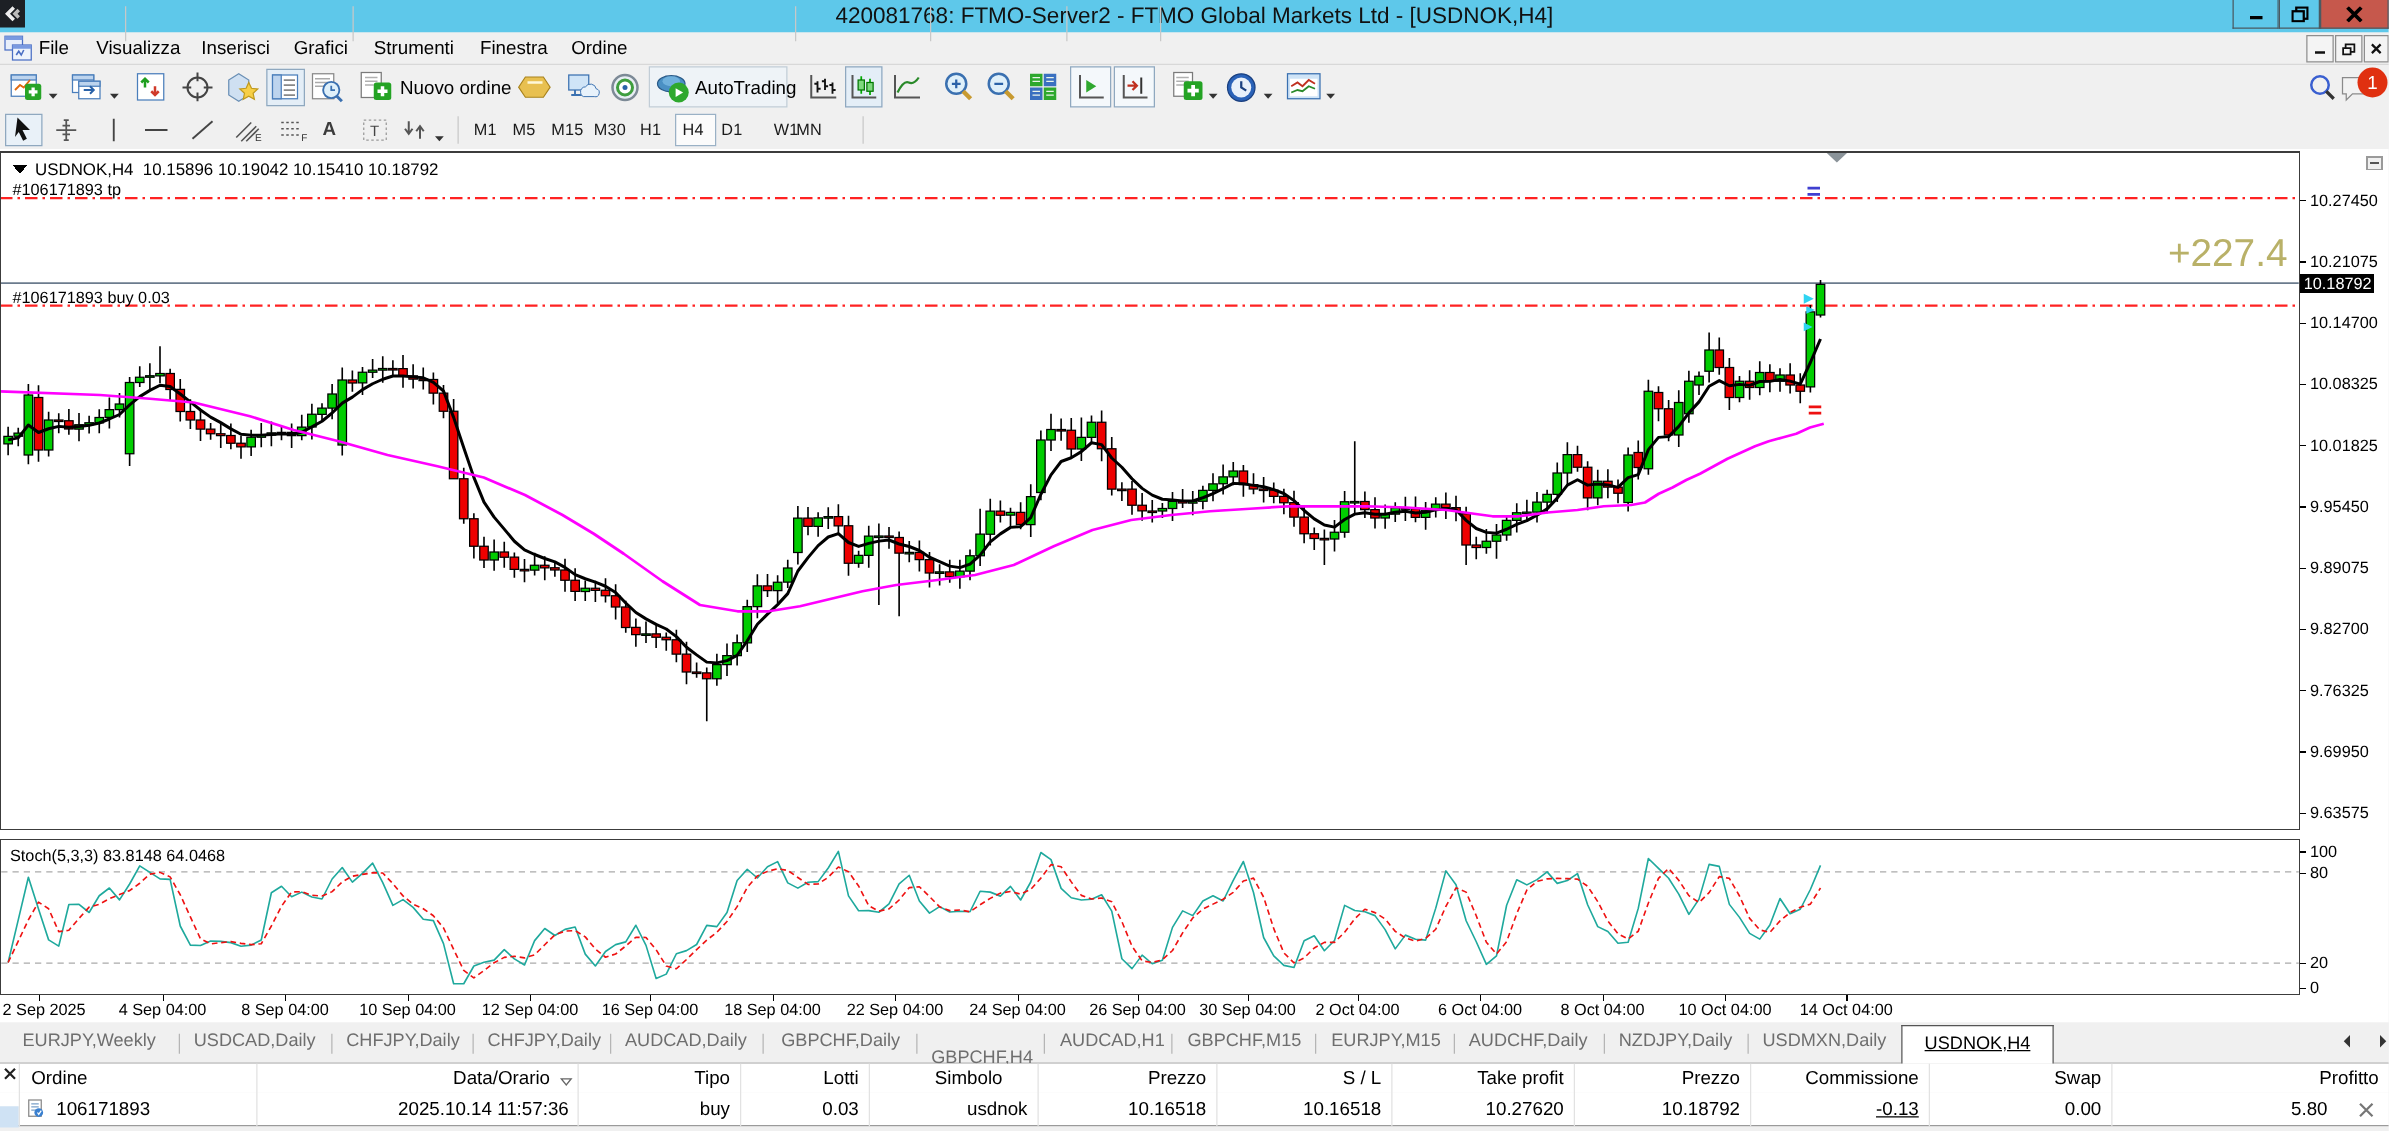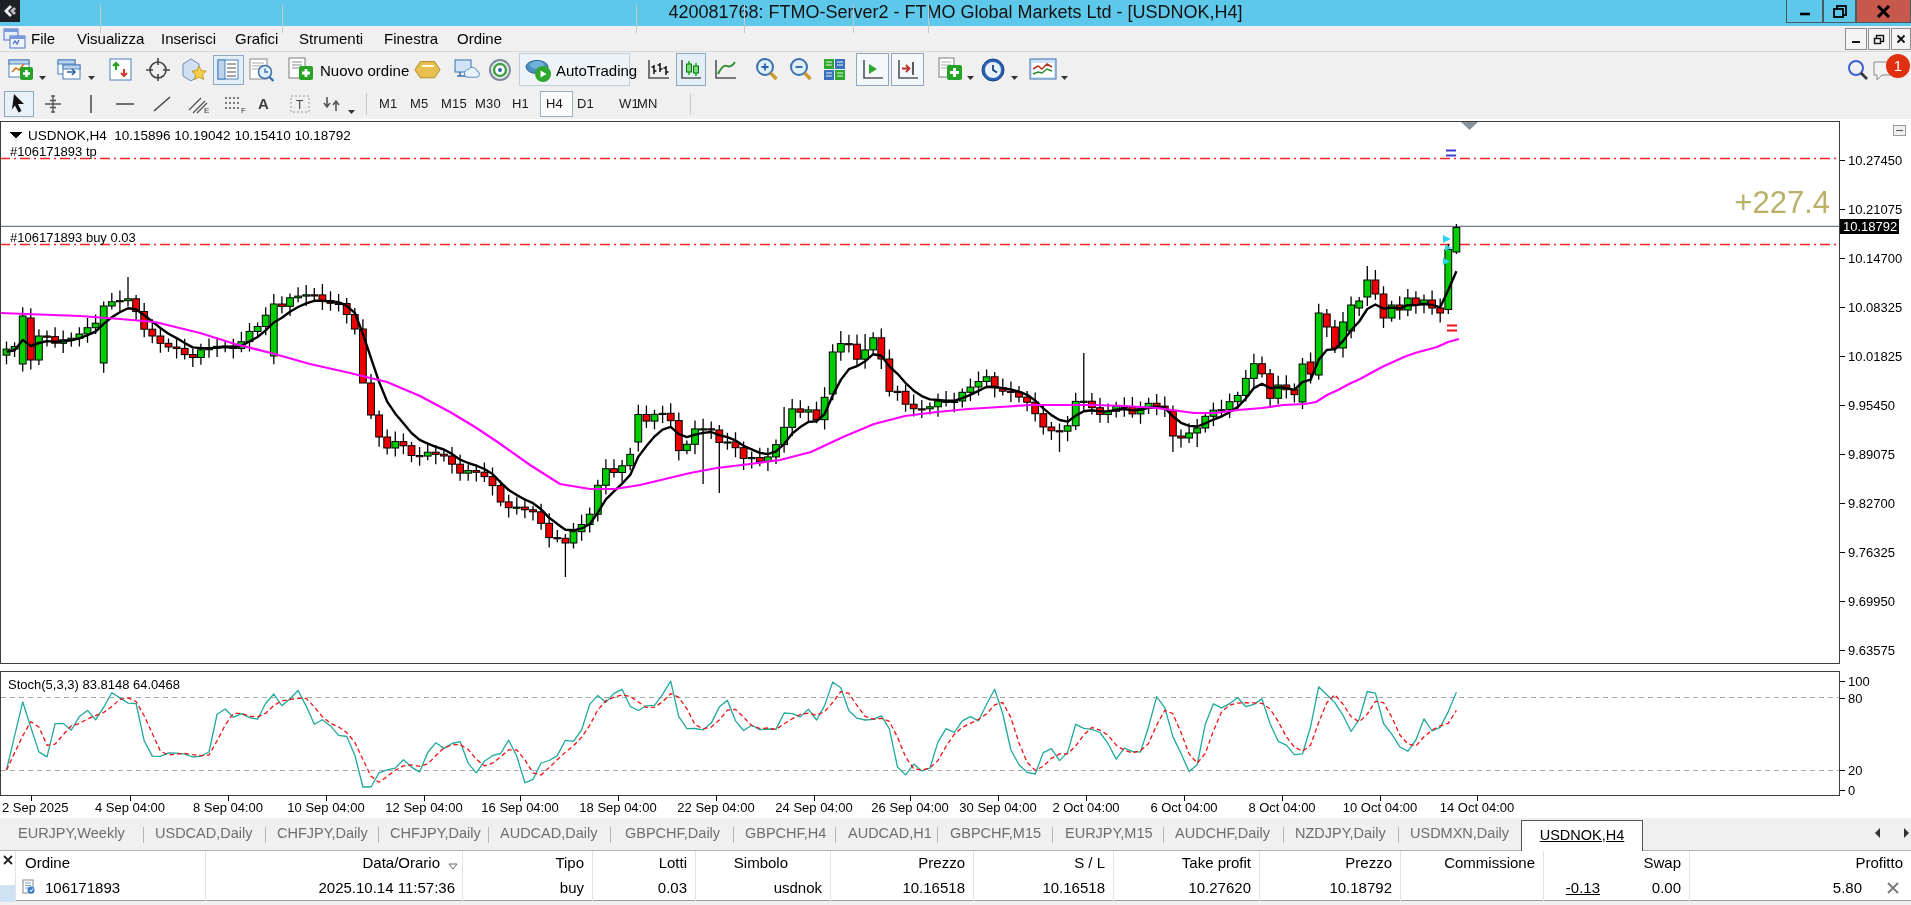--- a/index.html
+++ b/index.html
@@ -570,21 +570,21 @@
       <path d="M1896 130.5 h7" stroke="#555" stroke-width="1.5"></path>
     </g>
   </svg>
 <div class="abs tabs"></div>
 <div class="abs tab" style="left:18px;">EURJPY,Weekly</div>
 <div class="abs tab" style="left:155px;">USDCAD,Daily</div>
 <div class="abs tab" style="left:277px;">CHFJPY,Daily</div>
 <div class="abs tab" style="left:390px;">CHFJPY,Daily</div>
 <div class="abs tab" style="left:500px;">AUDCAD,Daily</div>
 <div class="abs tab" style="left:625px;">GBPCHF,Daily</div>
-<div class="abs tab" style="left:745px;">GBPCHF,H4</div>
+<div class="abs tab" style="left:745px;margin-top:13px;">GBPCHF,H4</div>
 <div class="abs tab" style="left:848px;">AUDCAD,H1</div>
 <div class="abs tab" style="left:950px;text-align:center;">GBPCHF,M15</div>
 <div class="abs tab" style="left:1065px;">EURJPY,M15</div>
 <div class="abs tab" style="left:1175px;">AUDCHF,Daily</div>
 <div class="abs tab" style="left:1295px;">NZDJPY,Daily</div>
 <div class="abs tab" style="left:1410px;text-align:center;">USDMXN,Daily</div>
 <div class="abs tabsep" style="left:143px;"></div>
 <div class="abs tabsep" style="left:265px;"></div>
 <div class="abs tabsep" style="left:378px;"></div>
 <div class="abs tabsep" style="left:488px;"></div>
@@ -616,21 +616,21 @@
 <div class="abs colline" style="left:973px;"></div>
 <div class="abs colline" style="left:1113px;"></div>
 <div class="abs colline" style="left:1259px;"></div>
 <div class="abs colline" style="left:1400px;"></div>
 <div class="abs colline" style="left:1543px;"></div>
 <div class="abs colline" style="left:1689px;"></div>
 <div class="abs hcell" style="left:25px;">Ordine</div>
 <div class="abs hcell r" style="left:240px;width:200px;">Data/Orario</div>
 <div class="abs hcell r" style="left:384px;width:200px;">Tipo</div>
 <div class="abs hcell r" style="left:487px;width:200px;">Lotti</div>
-<div class="abs hcell r" style="left:588px;width:200px;">Simbolo</div>
+<div class="abs hcell r" style="left:602px;width:200px;">Simbolo</div>
 <div class="abs hcell r" style="left:765px;width:200px;">Prezzo</div>
 <div class="abs hcell r" style="left:905px;width:200px;">S / L</div>
 <div class="abs hcell r" style="left:1051px;width:200px;">Take profit</div>
 <div class="abs hcell r" style="left:1192px;width:200px;">Prezzo</div>
 <div class="abs hcell r" style="left:1335px;width:200px;">Commissione</div>
 <div class="abs hcell r" style="left:1481px;width:200px;">Swap</div>
 <div class="abs hcell r" style="left:1703px;width:200px;">Profitto</div>
 <div class="abs" style="left:447px;top:858px;"><svg width="12" height="10">
       <path d="M2 2 h8 l-4 5 z" fill="none" stroke="#666" stroke-width="1"></path>
     </svg></div>
@@ -642,17 +642,17 @@
     </svg></div>
 <div class="abs rcell" style="left:45px;">106171893</div>
 <div class="abs rcell r" style="left:255px;width:200px;">2025.10.14 11:57:36</div>
 <div class="abs rcell r" style="left:384px;width:200px;">buy</div>
 <div class="abs rcell r" style="left:487px;width:200px;">0.03</div>
 <div class="abs rcell r" style="left:622px;width:200px;">usdnok</div>
 <div class="abs rcell r" style="left:765px;width:200px;">10.16518</div>
 <div class="abs rcell r" style="left:905px;width:200px;">10.16518</div>
 <div class="abs rcell r" style="left:1051px;width:200px;">10.27620</div>
 <div class="abs rcell r" style="left:1192px;width:200px;">10.18792</div>
-<div class="abs rcell r" style="left:1400px;width:200px;text-decoration:underline;">-0.13</div>
+<div class="abs rcell r" style="left:1335px;width:200px;text-decoration:underline;">-0.13</div>
 <div class="abs rcell r" style="left:1481px;width:200px;">0.00</div>
 <div class="abs rcell r" style="left:1662px;width:200px;">5.80</div>
 <div class="abs" style="left:1886px;top:881px;"><svg width="14" height="14">
       <path d="M2 2 L12 12 M12 2 L2 12" stroke="#777" stroke-width="1.8"></path>
     </svg></div>
 </body></html>

